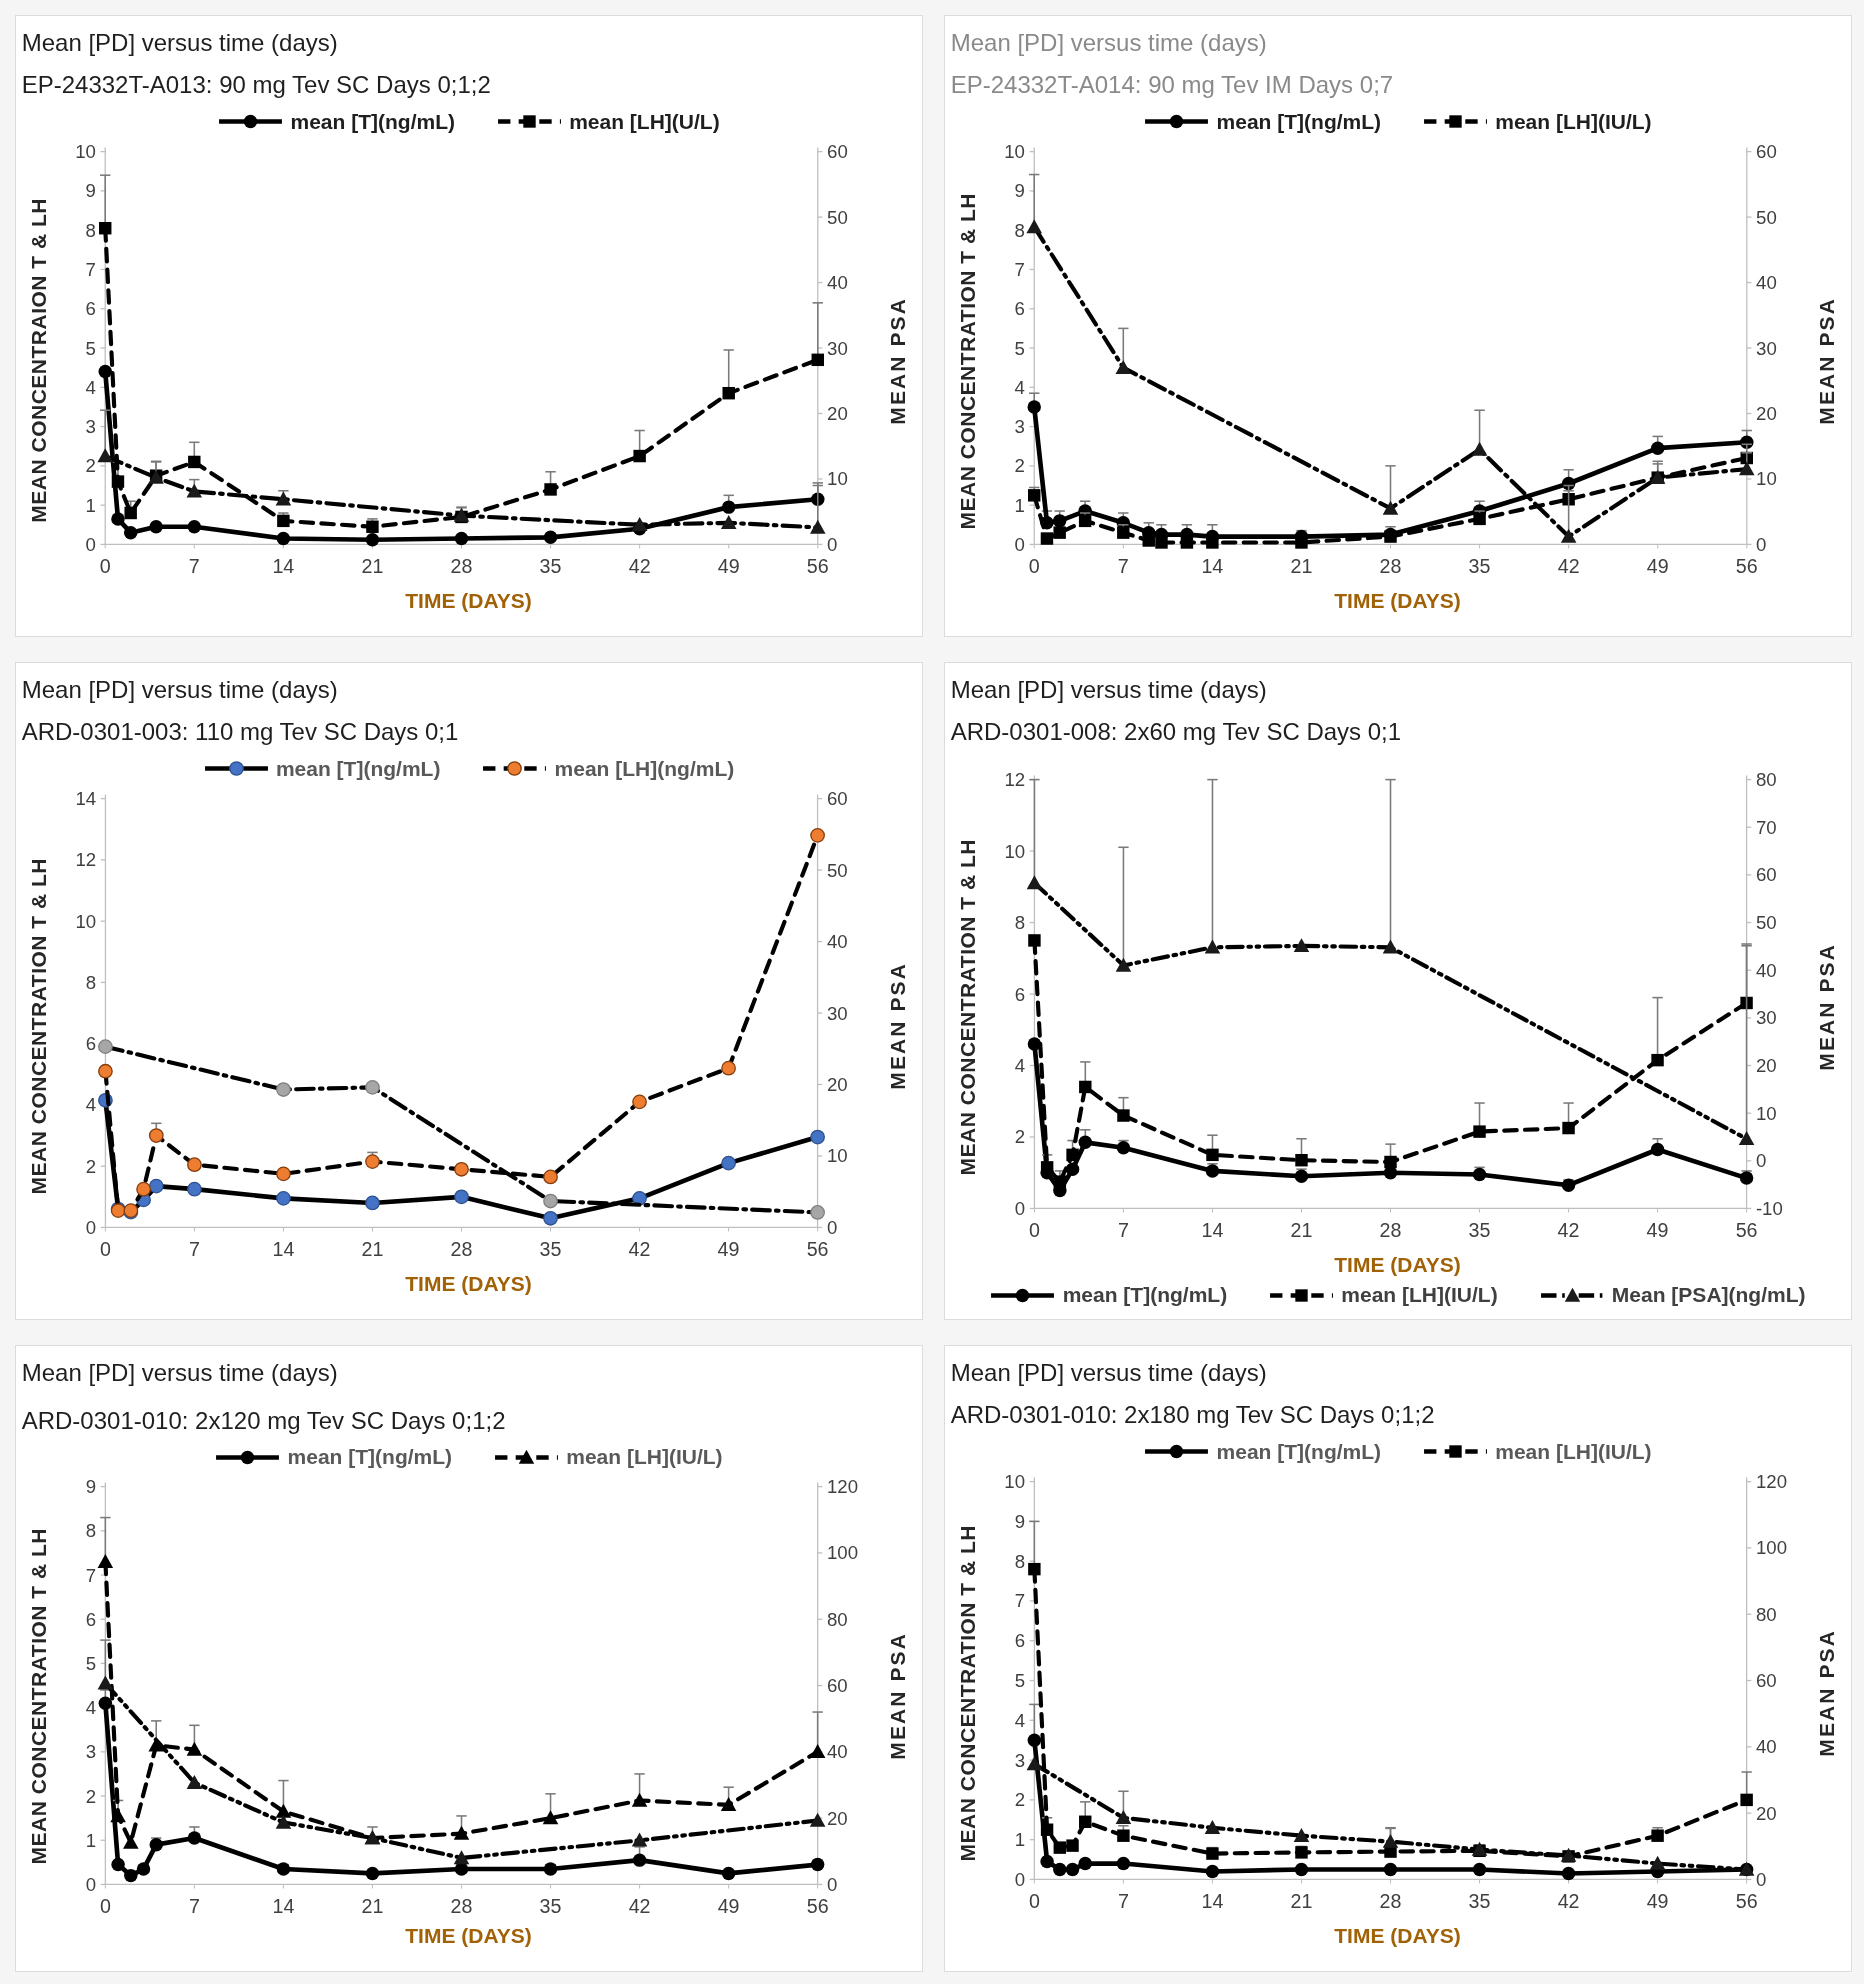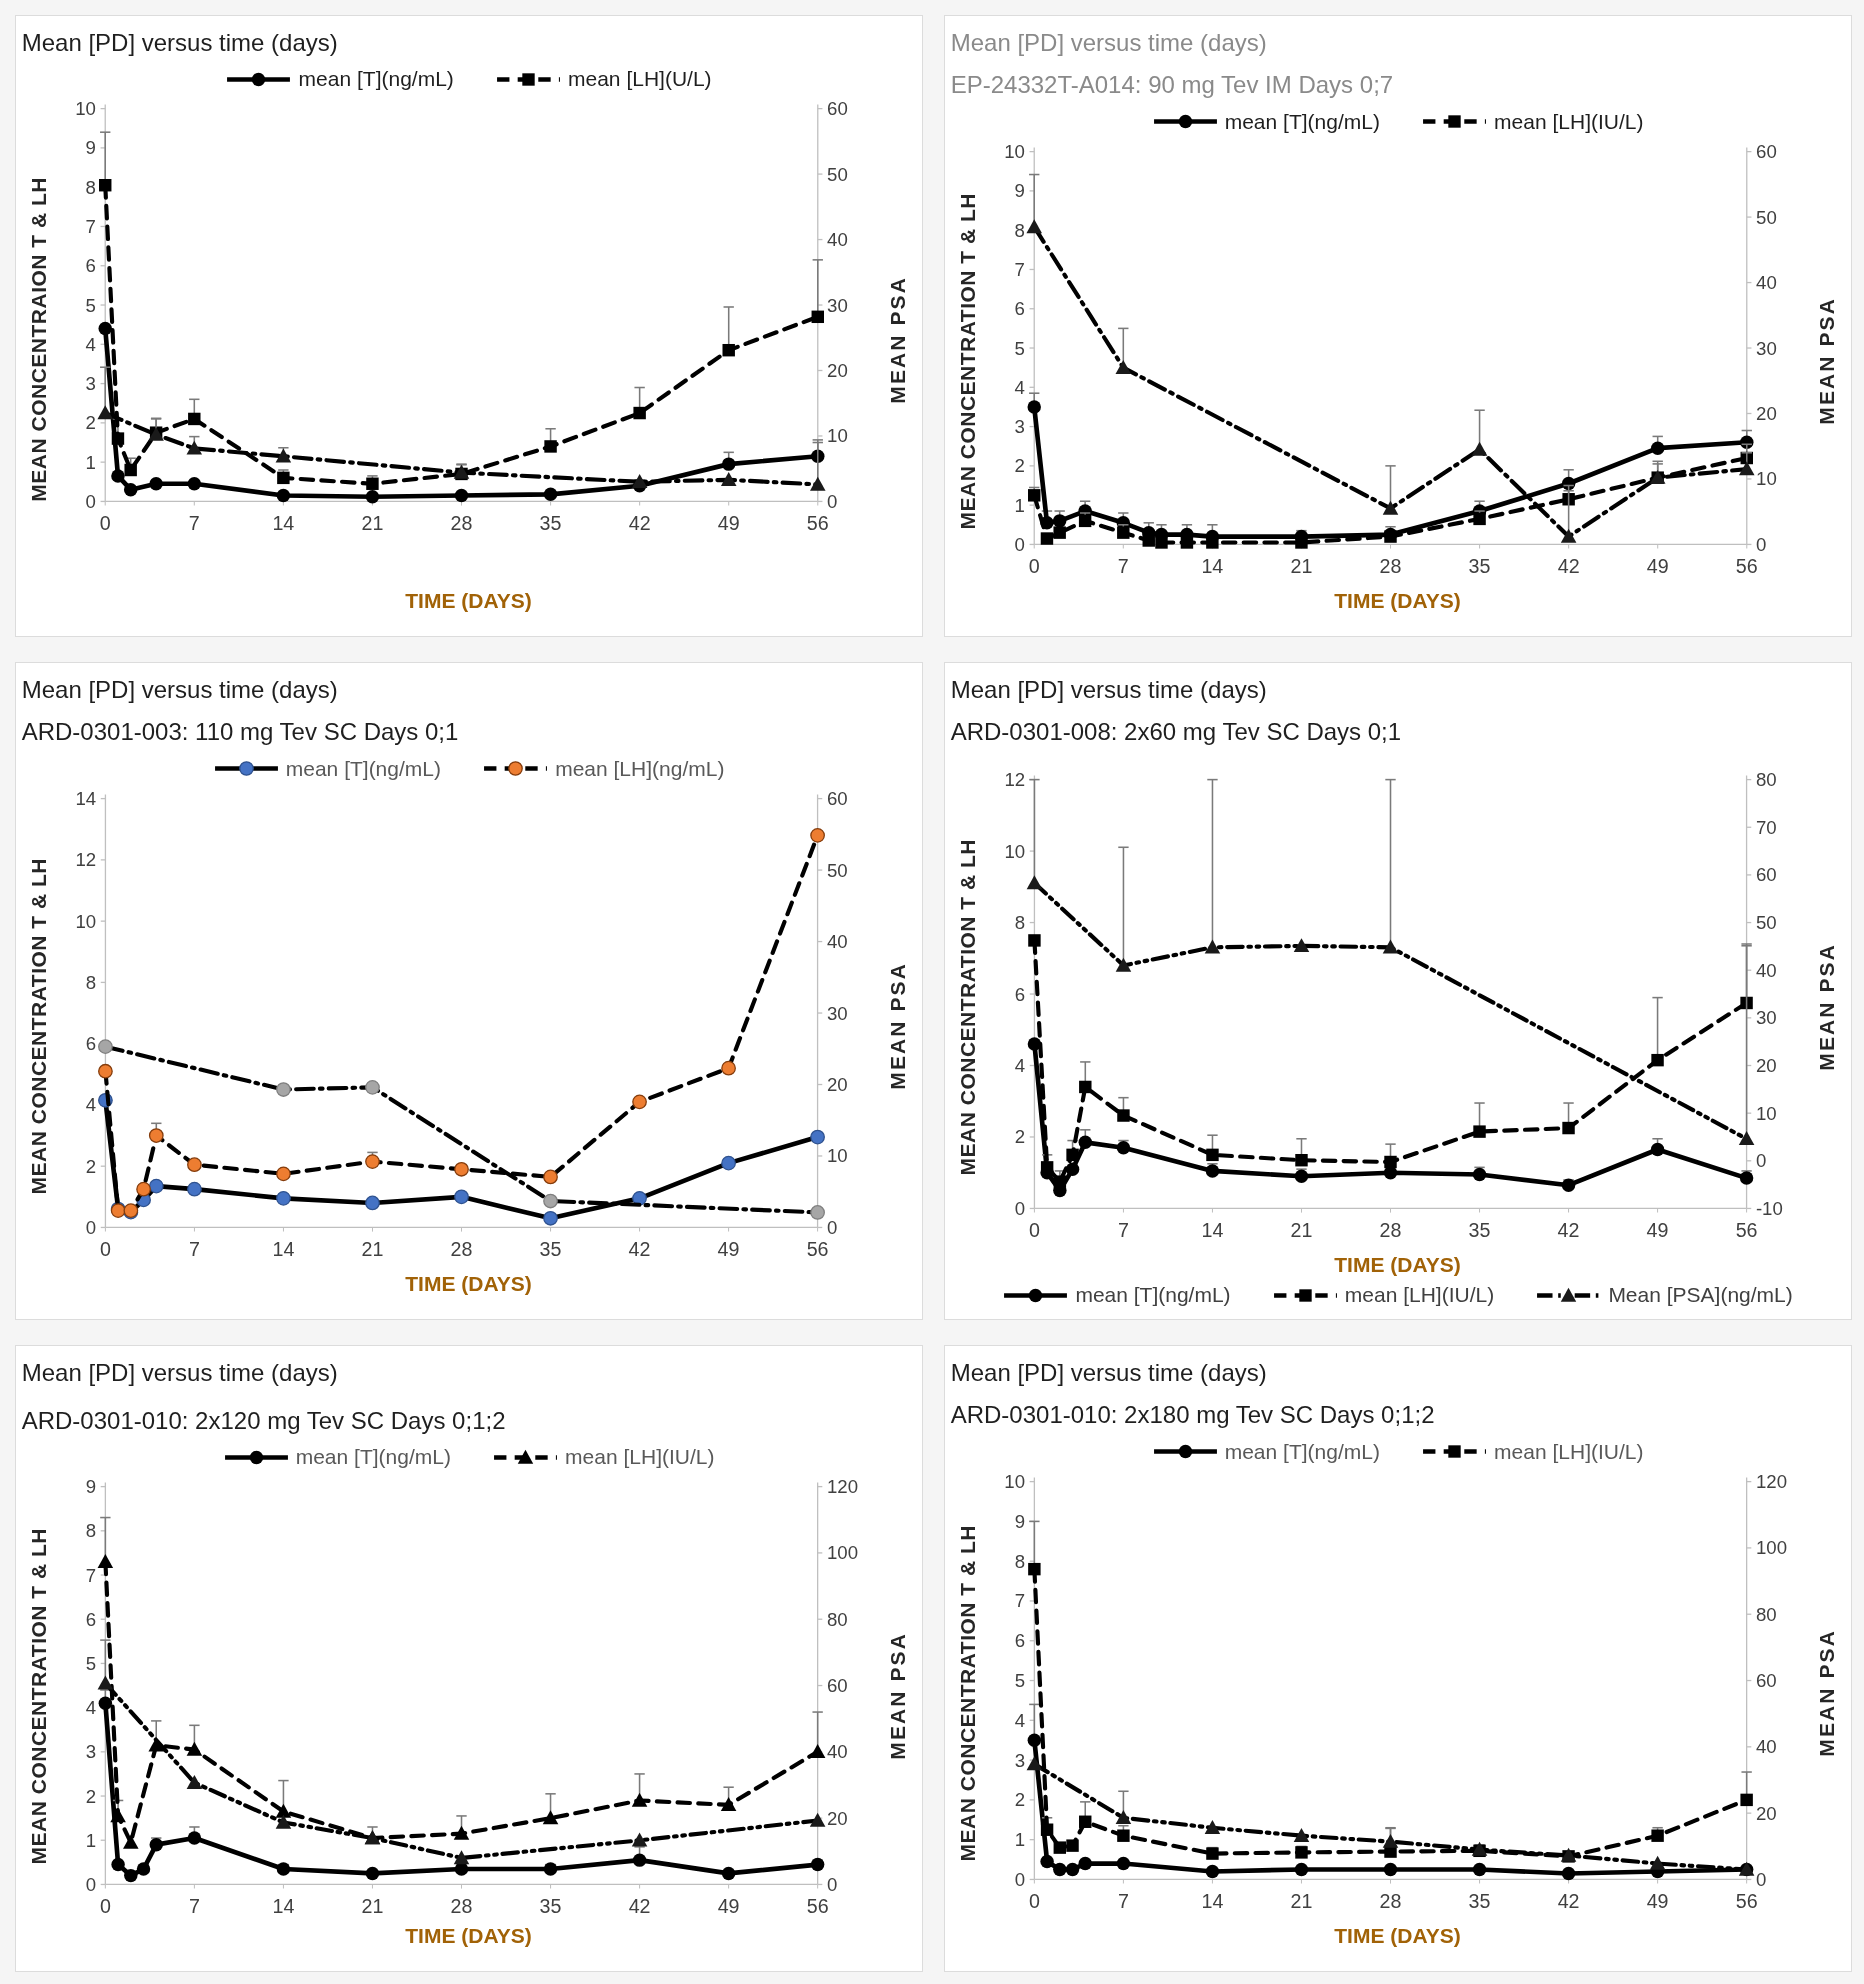--- a/index.html
+++ b/index.html
@@ -5,41 +5,42 @@
   html,body{margin:0;padding:0;background:#f5f5f5;font-family:"Liberation Sans",sans-serif;}
   body{width:1865px;height:1985px;overflow:hidden;}
   .grid{display:grid;grid-template-columns:908px 908px;grid-template-rows:622px 658px 627px;
         gap:25px 21px;padding:14.5px;box-sizing:border-box;}
   .panel{background:#ffffff;border:1px solid #dcdcdc;box-sizing:border-box;
          display:flex;flex-direction:column;padding:8.3px 6.2px 4.1px 6.2px;}
   .titles{text-align:left;flex:0 0 auto;}
   .chart-title{font-size:24px;color:#1f1f1f;margin:5.2px 0 0 0;font-weight:400;}
   .chart-subtitle{font-size:24px;color:#1f1f1f;margin:14.5px 0 0 0;font-weight:400;}
   .legend-row{display:flex;justify-content:center;align-items:flex-start;gap:41px;
-              margin:10.4px 0 0 0;font-size:21px;min-height:5.2px;}
+              margin:10.4px 0 0 0;font-size:21px;min-height:5.2px;font-weight:bold;}
   .legend-row.bottom{margin:2.1px 0 7.3px 0;}
   .legend-item{display:flex;align-items:center;gap:6.2px;white-space:nowrap;}
   .chart-body{flex:1 1 auto;display:flex;align-items:stretch;min-height:0;}
   .axis-label{flex:0 0 34px;display:flex;align-items:center;justify-content:center;}
   .axis-label span{writing-mode:vertical-rl;transform:rotate(180deg);white-space:nowrap;
                    font-weight:700;font-size:21px;color:#262626;letter-spacing:0.5px;}
   .axis-label.right span{letter-spacing:2.1px;}
   .chart-host{flex:1 1 auto;position:relative;min-width:0;}
   .chart-host svg{position:absolute;left:0;top:0;}
   .x-axis-label{text-align:center;font-weight:700;font-size:21px;color:#a16207;
                 margin:1px 0 4.1px 0;flex:0 0 auto;}
 </style>
 </head>
 <body>
 
 <div class="grid">
 
   <div class="panel">
     <div class="titles">
       <div class="chart-title" style="color: rgb(31, 31, 31);">Mean [PD] versus time (days)</div>
+      <div class="chart-subtitle" style="color: rgb(31, 31, 31);">EP-24332T-A013: 90 mg Tev SC Days 0;1;2</div>
     </div>
     <div class="legend-row top">
         <span class="legend-item">
           <svg width="67" height="23" viewBox="0 0 130 44">
             <line x1="4" y1="22" x2="126" y2="22" stroke="#000000" stroke-width="9"></line>
             <circle cx="65" cy="22" r="13" fill="#000000"></circle>
           </svg>
           <span style="color: rgb(31, 31, 31);">mean [T](ng/mL)</span>
         </span>
         <span class="legend-item">

